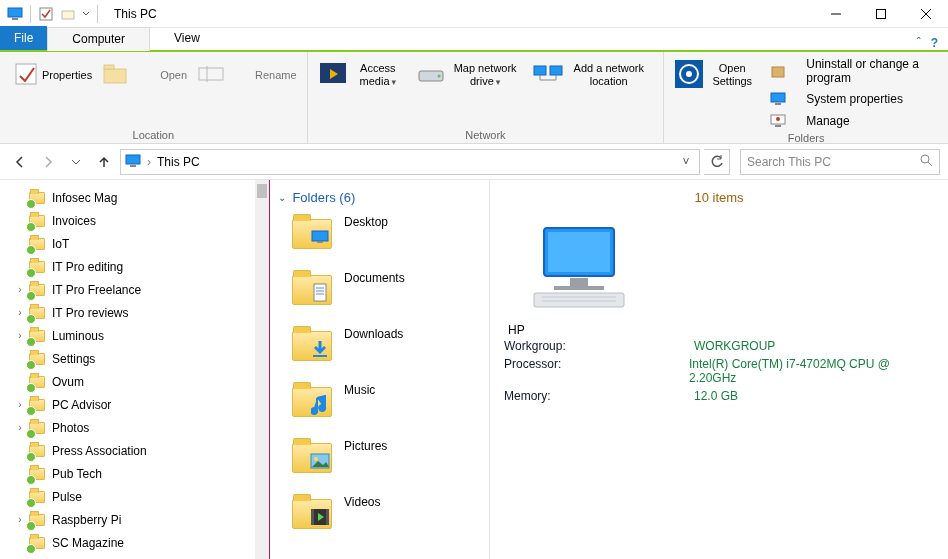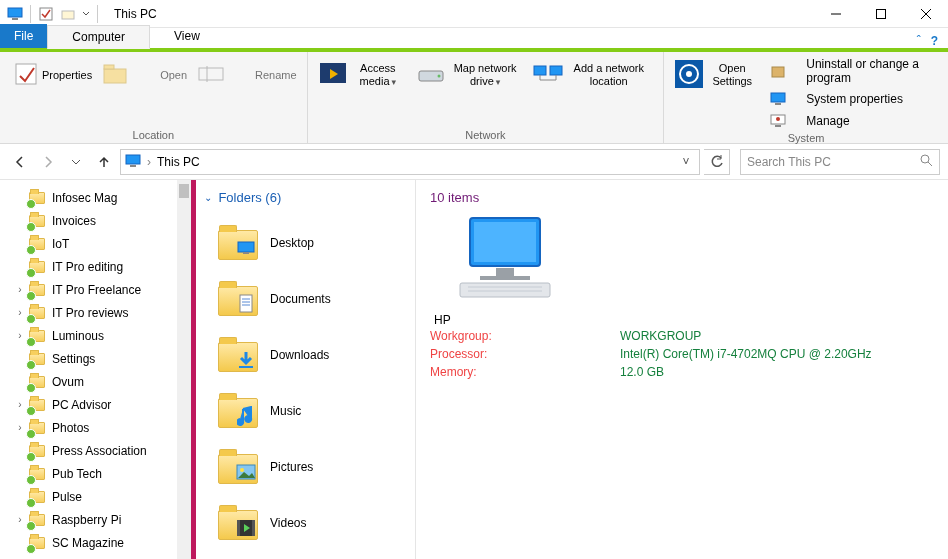--- a/index.html
+++ b/index.html
@@ -10,21 +10,21 @@
   .qat { display:flex; align-items:center; gap:4px; padding:0 6px; }
   .qat-icon { width:18px; height:18px; display:flex; align-items:center; justify-content:center; }
   .qat-sep { width:1px; height:18px; background:#ccc; margin:0 2px;}
   .titlebar-title { margin-left: 8px; font-size:12px; }
   .titlebar-spacer { flex:1; }
   .win-controls { display:flex; }
   .win-btn { width:45px; height:28px; display:flex; align-items:center; justify-content:center; }
   .win-btn svg { stroke:#000; stroke-width:1; fill:none; }
 
   
-  .menutabs { height:24px; display:flex; align-items:flex-end; background:#fff; border-bottom:4px solid #84cc16; position:relative;}
+  .menutabs { height:24px; display:flex; align-items:flex-end; background:#fff; border-bottom:2px solid #84cc16; position:relative;}
   .file-tab { background:#1979ca; color:#fff; padding:4px 14px; height:24px; display:flex; align-items:center; font-size:12px; }
   .tab { padding:4px 24px; height:24px; display:flex; align-items:center; font-size:12px; position:relative; }
   .tab.active { background:#f5f5f5; border:1px solid #dadada; border-bottom:1px solid #f5f5f5; margin-bottom:-1px;}
   .menutabs-right { margin-left:auto; display:flex; align-items:center; padding-right:10px; gap:10px;}
 
   
   .ribbon { height:92px; background:#f5f5f5; border-bottom:1px solid #dadada; display:flex; }
   .ribbon-group { border-right:1px solid #dadada; padding:2px 6px 0 6px; display:flex; flex-direction:column; }
   .ribbon-group-body { display:flex; flex:1; align-items:flex-start; }
   .ribbon-group-label { text-align:center; font-size:11px; color:#666; padding-bottom:2px;}
@@ -43,46 +43,46 @@
   .addr { flex:1; height:26px; border:1px solid #ccc; display:flex; align-items:center; padding:0 4px; gap:6px;}
   .addr .pc-ico{ width:16px; height:16px; }
   .addr-drop { margin-left:auto; width:18px; text-align:center; color:#555;}
   .refresh-btn { width:26px; height:26px; border:1px solid #ccc; border-left:none; display:flex; align-items:center; justify-content:center;}
   .search { width:200px; height:26px; border:1px solid #ccc; display:flex; align-items:center; padding:0 6px; color:#777; margin-left:6px;}
   .search input { border:none; outline:none; flex:1; font-size:12px; color:#000; }
   .search input::placeholder { color:#888; }
 
   
   .body { display:flex; height:calc(559px - 28px - 24px - 92px - 36px); }
-  .tree { width:196px; border-right:5px solid #be185d; overflow:hidden; position:relative; padding-top:6px;}
+  .tree { width:270px; border-right:1px solid #be185d; overflow:hidden; position:relative; padding-top:6px;}
   .tree-scroll { width:14px; position:absolute; right:0; top:0; bottom:0; background:#f0f0f0;}
   .tree-thumb { position:absolute; top:4px; left:2px; right:2px; height:14px; background:#c0c0c0;}
   .tree-item { display:flex; align-items:center; height:23px; padding-left:14px; gap:2px; font-size:12px;}
   .tree-item .exp { width:12px; text-align:center; color:#666; font-size:10px;}
   .tree-item .tico { width:18px; height:18px; display:flex; align-items:center; justify-content:center; margin-right:4px; position:relative;}
   .folder-shape { width:16px; height:12px; background:linear-gradient(#ffe9a6,#f7cf5e); border:1px solid #e0b84a; border-radius:1px; position:relative;}
   .folder-shape::before{ content:""; position:absolute; top:-4px; left:0; width:7px; height:4px; background:#f7cf5e; border:1px solid #e0b84a; border-bottom:none; border-radius:1px 1px 0 0;}
   .sync-dot{ position:absolute; bottom:-2px; left:-2px; width:10px; height:10px; background:#6bbf3a; border:1px solid #fff; border-radius:50%;}
 
   .content { flex:1; display:flex; }
   .folders-col { width:220px; border-right:1px solid #e5e5e5; padding:10px 8px 0 8px; overflow:hidden;}
   .section-hdr { color:#1a5fb4; font-size:13px; display:flex; align-items:center; gap:6px; margin-bottom:10px;}
   .section-hdr .chev { font-size:10px; color:#1a5fb4;}
-  .folder-row { display:flex; align-items:center; height:56px; gap:12px; padding-left:14px;}
+  .folder-row { display:flex; height:56px; gap:12px; padding-left:14px;}
   .big-folder { width:40px; height:34px; position:relative;}
   .big-folder .bf{ width:40px; height:30px; background:linear-gradient(#ffe9a6,#f4c94c); border:1px solid #e0b84a; border-radius:2px; position:absolute; bottom:0;}
   .big-folder .bf::before{ content:""; position:absolute; top:-6px; left:0; width:16px; height:6px; background:#f4c94c; border:1px solid #e0b84a; border-bottom:none; border-radius:2px 2px 0 0;}
   .big-folder .ovl{ position:absolute; bottom:2px; right:2px; width:20px; height:20px; display:flex; align-items:center; justify-content:center;}
   .folder-row .flabel{ font-size:12px;}
 
   .details-col { flex:1; padding:10px 14px 0 14px;}
-  .items-hdr { font-size:13px; color:#701a75; margin-bottom:8px;}
+  .items-hdr { font-size:13px; color:#a16207; margin-bottom:18px;text-align:center;}
   .pc-big { width:110px; height:90px; margin-left:20px; margin-bottom:10px;}
   .prop-row { display:flex; font-size:12px; padding:2px 0;}
-  .prop-row .k{ width:190px; color:#ef4444;}
+  .prop-row .k{ width:190px; color:#0f172a;}
   .prop-row .v{ color:#15803d;}
   .computer-name{ font-size:12px; margin-left:4px; margin-bottom:0;}
 
   .caret{ font-size:9px; margin-left:2px; color:#555;}
 </style>
 </head>
 <body>
 
 <div class="titlebar">
   <div class="qat">
@@ -249,21 +249,21 @@
               <svg width="16" height="14">
                 <rect x="1" y="1" width="14" height="9" fill="#fff" stroke="#888"></rect>
                 <rect x="5" y="11" width="6" height="2" fill="#888"></rect>
                 <circle cx="8" cy="5" r="2" fill="#c0392b"></circle>
               </svg>
             </span>
           <span>Manage</span>
         </div>
       </div>
     </div>
-    <div class="ribbon-group-label">System</div>
+    <div class="ribbon-group-label">Folders</div>
   </div>
 </div>
 
 <div class="navbar">
   <div class="nav-btn">
       <svg width="16" height="16">
         <path d="M10 3 L5 8 L10 13" stroke="#333" stroke-width="1.5" fill="none"></path>
       </svg>
     </div>
   <div class="nav-btn disabled">

